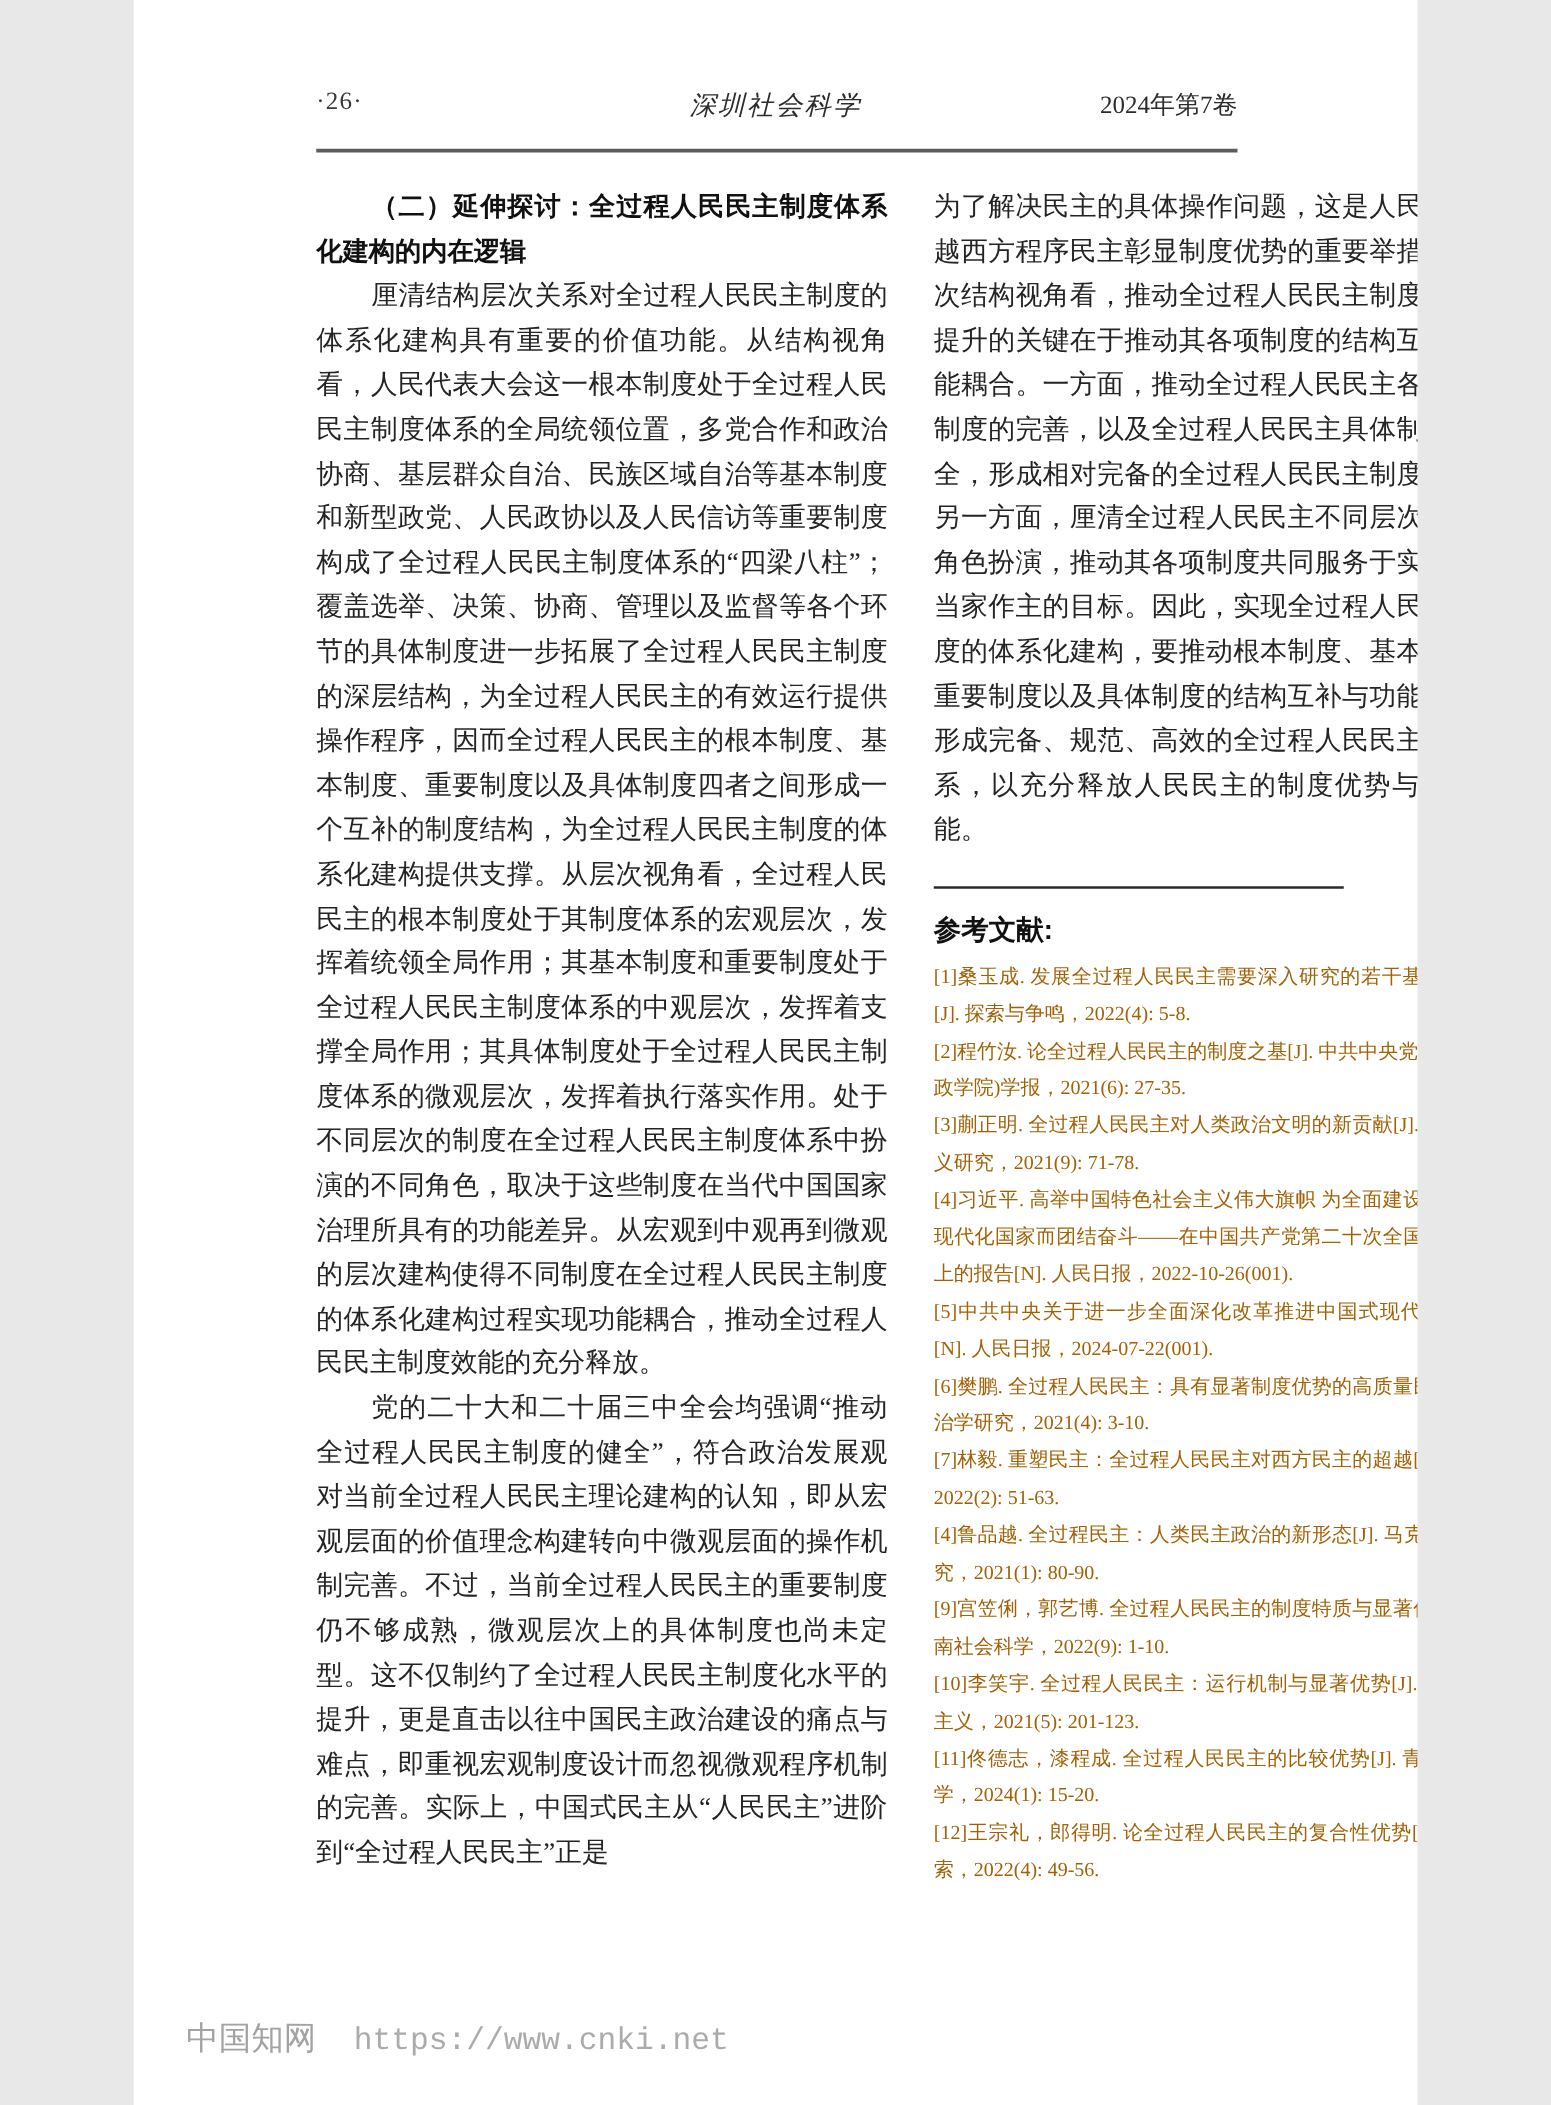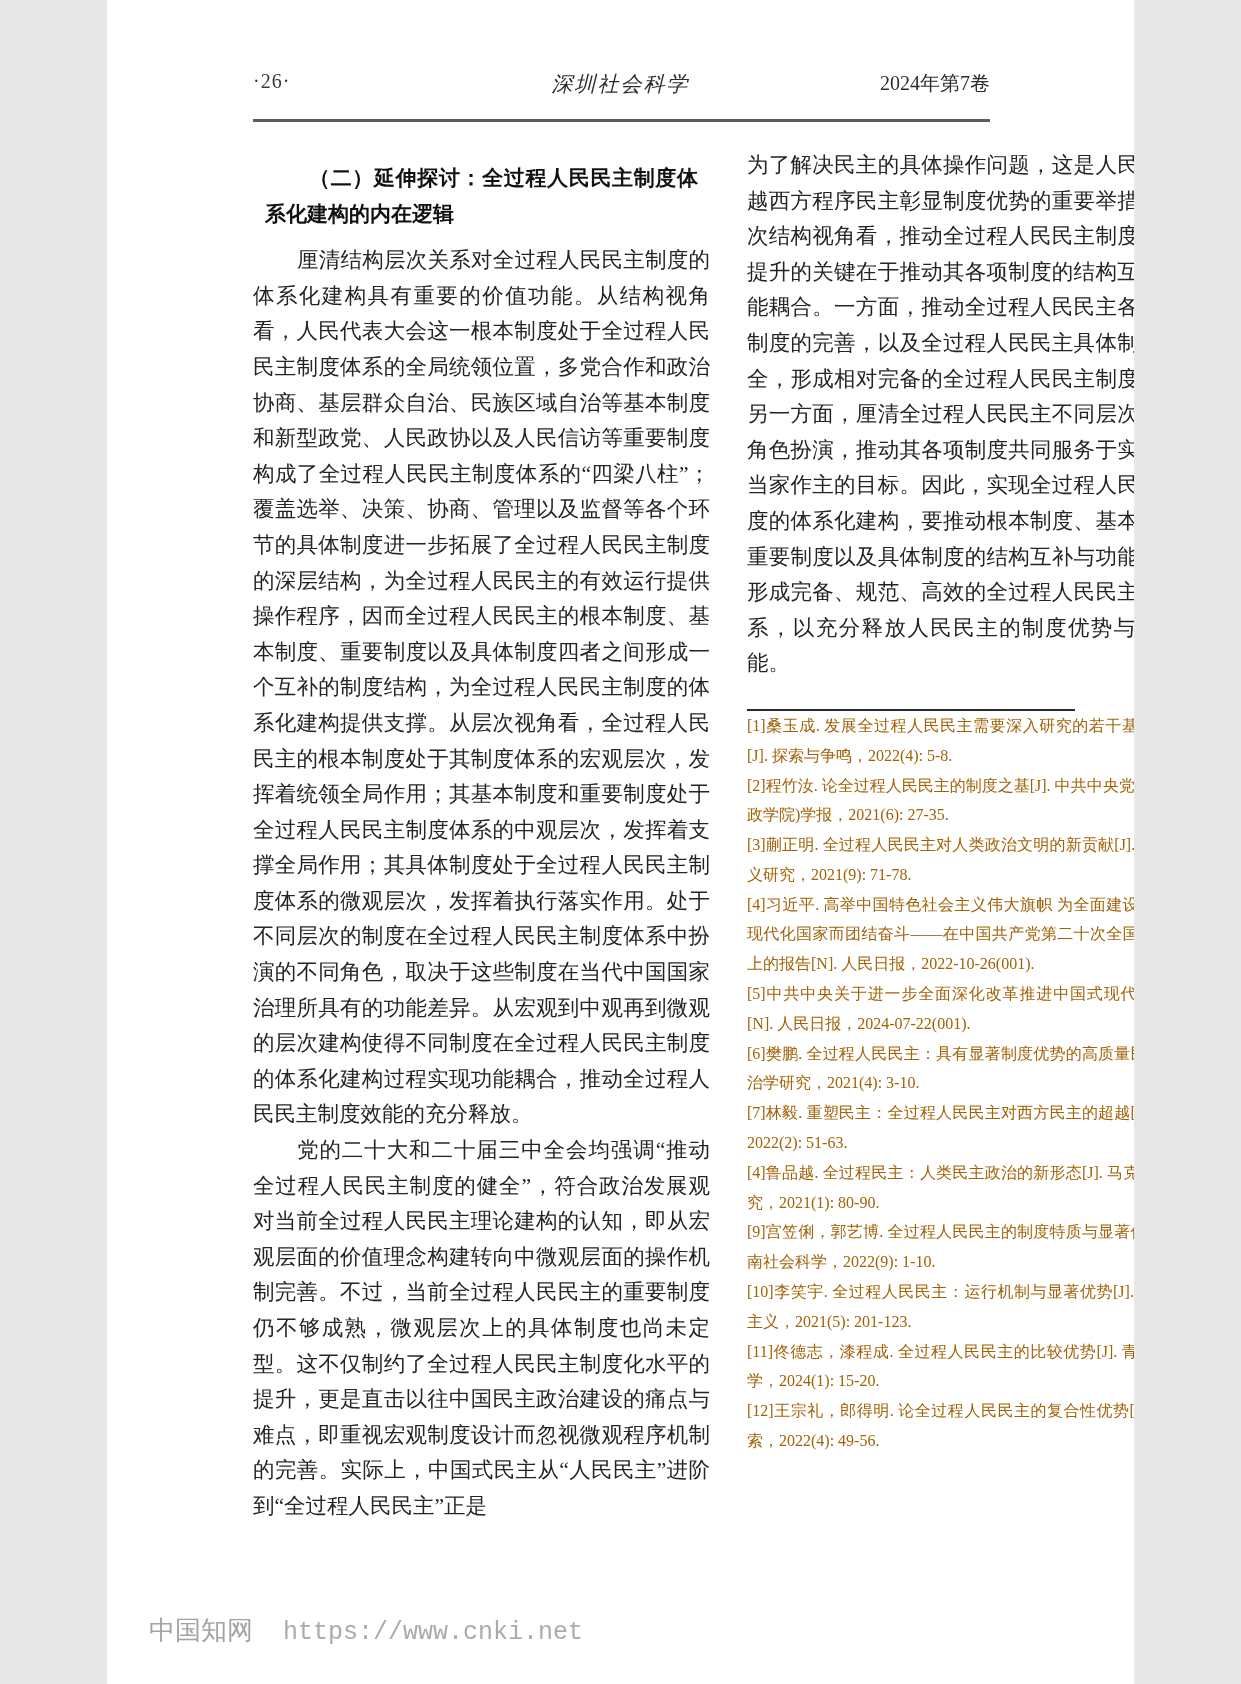--- a/index.html
+++ b/index.html
@@ -32,21 +32,21 @@
   
   .col {
     position:absolute; top:148px; width:457px;
     font-size:21.5px; line-height:35.6px;
     text-align:justify;
     color:#242424;
   }
   .col-left  { left:146px; }
   .col-right { left:640px; }
   .section-heading {
-    margin:12px;
+    margin:0;
     font-family:"Liberation Sans", sans-serif;
     font-weight:bold;
     font-size:21px; line-height:35.6px;
     text-indent:44px;
     color:#111;
     text-align:justify;
   }
   .par { margin:0; text-indent:44px; }
   .par.noindent { text-indent:0; }
   
@@ -98,20 +98,21 @@
         <p class="par">厘清结构层次关系对全过程人民民主制度的体系化建构具有重要的价值功能。从结构视角看，人民代表大会这一根本制度处于全过程人民民主制度体系的全局统领位置，多党合作和政治协商、基层群众自治、民族区域自治等基本制度和新型政党、人民政协以及人民信访等重要制度构成了全过程人民民主制度体系的“四梁八柱”；覆盖选举、决策、协商、管理以及监督等各个环节的具体制度进一步拓展了全过程人民民主制度的深层结构，为全过程人民民主的有效运行提供操作程序，因而全过程人民民主的根本制度、基本制度、重要制度以及具体制度四者之间形成一个互补的制度结构，为全过程人民民主制度的体系化建构提供支撑。从层次视角看，全过程人民民主的根本制度处于其制度体系的宏观层次，发挥着统领全局作用；其基本制度和重要制度处于全过程人民民主制度体系的中观层次，发挥着支撑全局作用；其具体制度处于全过程人民民主制度体系的微观层次，发挥着执行落实作用。处于不同层次的制度在全过程人民民主制度体系中扮演的不同角色，取决于这些制度在当代中国国家治理所具有的功能差异。从宏观到中观再到微观的层次建构使得不同制度在全过程人民民主制度的体系化建构过程实现功能耦合，推动全过程人民民主制度效能的充分释放。</p>
         <p class="par">党的二十大和二十届三中全会均强调“推动全过程人民民主制度的健全”，符合政治发展观对当前全过程人民民主理论建构的认知，即从宏观层面的价值理念构建转向中微观层面的操作机制完善。不过，当前全过程人民民主的重要制度仍不够成熟，微观层次上的具体制度也尚未定型。这不仅制约了全过程人民民主制度化水平的提升，更是直击以往中国民主政治建设的痛点与难点，即重视宏观制度设计而忽视微观程序机制的完善。实际上，中国式民主从“人民民主”进阶到“全过程人民民主”正是</p>
       </div>
   </div>
 
   <div class="col col-right">
     <p class="par noindent">为了解决民主的具体操作问题，这是人民民主超越西方程序民主彰显制度优势的重要举措。从层次结构视角看，推动全过程人民民主制度化水平提升的关键在于推动其各项制度的结构互补与功能耦合。一方面，推动全过程人民民主各项重要制度的完善，以及全过程人民民主具体制度的健全，形成相对完备的全过程人民民主制度结构；另一方面，厘清全过程人民民主不同层次制度的角色扮演，推动其各项制度共同服务于实现人民当家作主的目标。因此，实现全过程人民民主制度的体系化建构，要推动根本制度、基本制度、重要制度以及具体制度的结构互补与功能耦合，形成完备、规范、高效的全过程人民民主制度体系，以充分释放人民民主的制度优势与治理效能。</p>
 
     <div class="ref-rule"></div>
 
+    <h4 class="ref-heading">参考文献:</h4>
 
     <div>
         <p class="ref-item">[1]桑玉成. 发展全过程人民民主需要深入研究的若干基础性问题[J]. 探索与争鸣，2022(4): 5-8.</p>
         <p class="ref-item">[2]程竹汝. 论全过程人民民主的制度之基[J]. 中共中央党校(国家行政学院)学报，2021(6): 27-35.</p>
         <p class="ref-item">[3]蒯正明. 全过程人民民主对人类政治文明的新贡献[J]. 马克思主义研究，2021(9): 71-78.</p>
         <p class="ref-item">[4]习近平. 高举中国特色社会主义伟大旗帜 为全面建设社会主义现代化国家而团结奋斗——在中国共产党第二十次全国代表大会上的报告[N]. 人民日报，2022-10-26(001).</p>
         <p class="ref-item">[5]中共中央关于进一步全面深化改革推进中国式现代化的决定[N]. 人民日报，2024-07-22(001).</p>
         <p class="ref-item">[6]樊鹏. 全过程人民民主：具有显著制度优势的高质量民主[J]. 政治学研究，2021(4): 3-10.</p>
         <p class="ref-item">[7]林毅. 重塑民主：全过程人民民主对西方民主的超越[J]. 探索，2022(2): 51-63.</p>
         <p class="ref-item">[4]鲁品越. 全过程民主：人类民主政治的新形态[J]. 马克思主义研究，2021(1): 80-90.</p>

